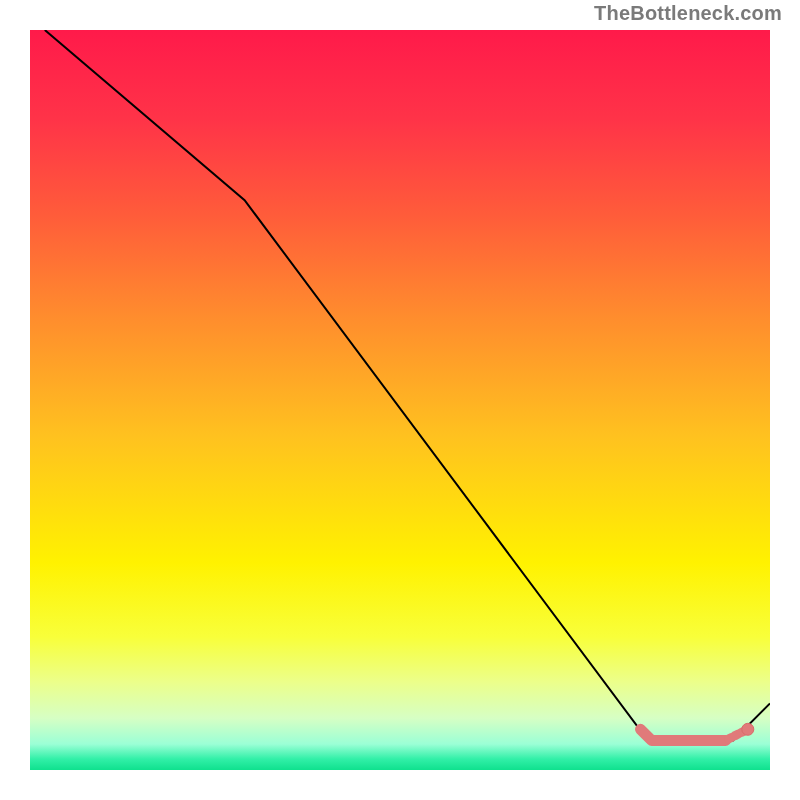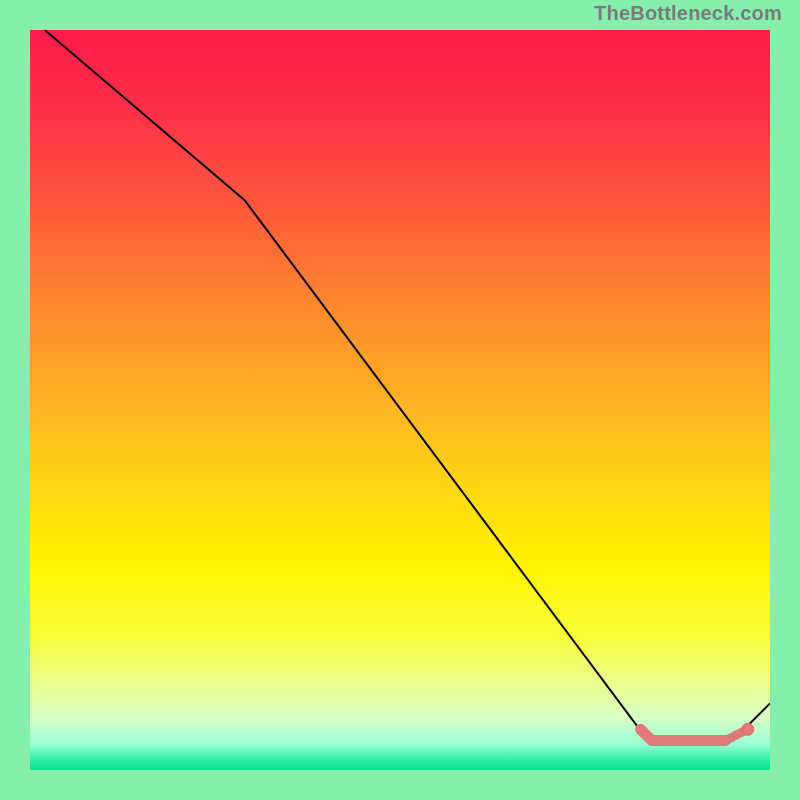--- a/index.html
+++ b/index.html
@@ -1,21 +1,21 @@
 <!DOCTYPE html>
 <html><head>
 <meta charset="utf-8">
 <style>
   * { margin: 0; padding: 0; box-sizing: border-box; }
   html, body { width: 800px; height: 800px; overflow: hidden; background: #000; }
   .stage {
     position: relative;
     width: 800px;
     height: 800px;
-    background: #86efac;
+    background: #ffffff;
     font-family: Arial, Helvetica, sans-serif;
   }
   .attribution {
     position: absolute;
     top: 2px;
     right: 18px;
     font-size: 20px;
     font-weight: 600;
     color: #7a7a7a;
     letter-spacing: 0.2px;

